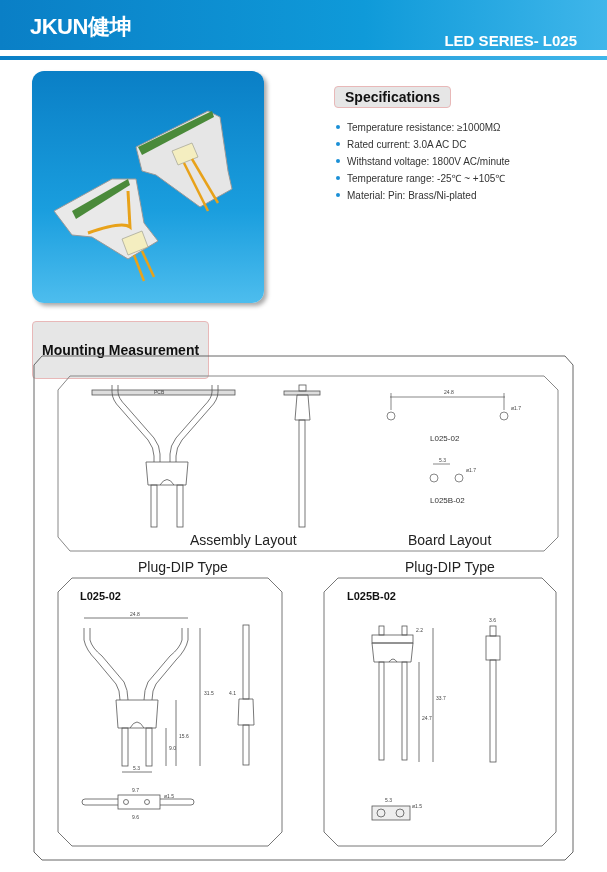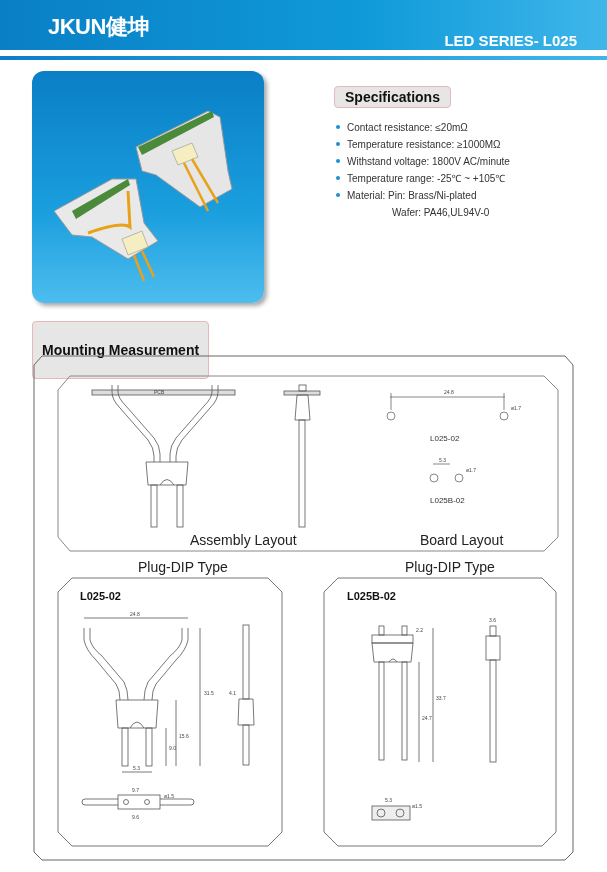--- a/index.html
+++ b/index.html
@@ -1,18 +1,18 @@
 <!DOCTYPE html>
 <html><head>
 <meta charset="utf-8">
 <style>
   * { box-sizing: border-box; margin: 0; padding: 0; }
   body { width: 607px; height: 872px; background: #ffffff; position: relative; overflow: hidden; font-family: "Liberation Sans", sans-serif; }
   .header { position: absolute; left: 0; top: 0; width: 607px; height: 50px; background: linear-gradient(90deg, #0a7fc6 0%, #0f9ad9 60%, #3fb6ea 100%); }
-  .logo { position: absolute; left: 48px; top: 12px; color: #fff; font-weight: bold; font-size: 22px; letter-spacing: -0.5px; }
+  .logo { position: absolute; left: 30px; top: 12px; color: #fff; font-weight: bold; font-size: 22px; letter-spacing: -0.5px; }
   .series { position: absolute; right: 30px; top: 32px; color: #fff; font-weight: bold; font-size: 15px; }
   .hline { position: absolute; left: 0; top: 56px; width: 607px; height: 4px; background: linear-gradient(90deg, #0a7fc6, #3fb6ea); }
   .photo { position: absolute; left: 32px; top: 71px; width: 232px; height: 232px; border-radius: 12px; background: linear-gradient(180deg, #0a7fc6 0%, #1a9ede 60%, #4dbdee 100%); box-shadow: 3px 3px 4px #aaa; overflow: hidden; }
   .sec-title { position: absolute; background: #e6e6e6; border: 1px solid #e8b8b8; border-radius: 4px; font-weight: bold; color: #111; }
   .spec-title { left: 334px; top: 86px; padding: 2px 10px; font-size: 14px; text-align: right; }
   .specs { position: absolute; left: 336px; top: 119px; font-size: 10px; color: #333; line-height: 17px; list-style: none; }
   .specs li { position: relative; padding-left: 11px; }
   .specs li .b { position: absolute; left: 0; top: 6px; width: 4px; height: 4px; border-radius: 50%; background: #1a8fd6; }
   .specs .sub { padding-left: 56px; }
   .mount-title { left: 32px; top: 321px; padding: 20px 9px; font-size: 14px; }
@@ -44,26 +44,25 @@
     <polygon points="40,140 96,108 98,114 44,148" fill="#4a8a3a"></polygon>
     <path d="M56,162 Q90,150 98,156 L96,120" fill="none" stroke="#e8a21a" stroke-width="3"></path>
     <polygon points="90,168 110,160 116,176 96,184" fill="#f4eec0" stroke="#aa9" stroke-width="0.8"></polygon>
     <line x1="102" y1="184" x2="112" y2="210" stroke="#e8a21a" stroke-width="2.5"></line>
     <line x1="110" y1="180" x2="122" y2="206" stroke="#e8a21a" stroke-width="2.5"></line>
   </svg>
 </div>
 
 <div class="sec-title spec-title">Specifications</div>
 <ul class="specs">
-  <li><span class="b"></span><span>Contact resistance: ≤20mΩ</span></li>
   <li><span class="b"></span><span>Temperature resistance: ≥1000MΩ</span></li>
+  <li><span class="b"></span><span>Rated current: 3.0A AC DC</span></li>
   <li><span class="b"></span><span>Withstand voltage: 1800V AC/minute</span></li>
   <li><span class="b"></span><span>Temperature range: -25℃ ~ +105℃</span></li>
   <li><span class="b"></span><span>Material: Pin: Brass/Ni-plated</span></li>
-  <li class="sub">Wafer: PA46,UL94V-0</li>
 </ul>
 
 <div class="sec-title mount-title">Mounting Measurement</div>
 
 <svg width="607" height="872" viewBox="0 0 607 872">
 
   <polygon points="42,356 565,356 573,365 573,852 565,860 42,860 34,852 34,365" fill="none" stroke="#666" stroke-width="1"></polygon>
 
   <polygon points="70,376 544,376 558,390 558,537 544,551 70,551 58,537 58,390" fill="none" stroke="#888" stroke-width="1"></polygon>
 
@@ -170,17 +169,17 @@
 
   <text class="dim" x="416" y="632">2.2</text>
   <text class="dim" x="436" y="700">33.7</text>
   <text class="dim" x="422" y="720">24.7</text>
   <text class="dim" x="489" y="622">3.6</text>
   <text class="dim" x="385" y="802">5.3</text>
   <text class="dim" x="412" y="808">ø1.5</text>
 </svg>
 
 <div class="caption" style="left:190px; top:532px;">Assembly Layout</div>
-<div class="caption" style="left:420px; top:532px;">Board Layout</div>
+<div class="caption" style="left:408px; top:532px;">Board Layout</div>
 <div class="caption" style="left:138px; top:559px;">Plug-DIP Type</div>
 <div class="caption" style="left:405px; top:559px;">Plug-DIP Type</div>
 <div class="model" style="left:80px; top:590px;">L025-02</div>
 <div class="model" style="left:347px; top:590px;">L025B-02</div>
 
 </body></html>

